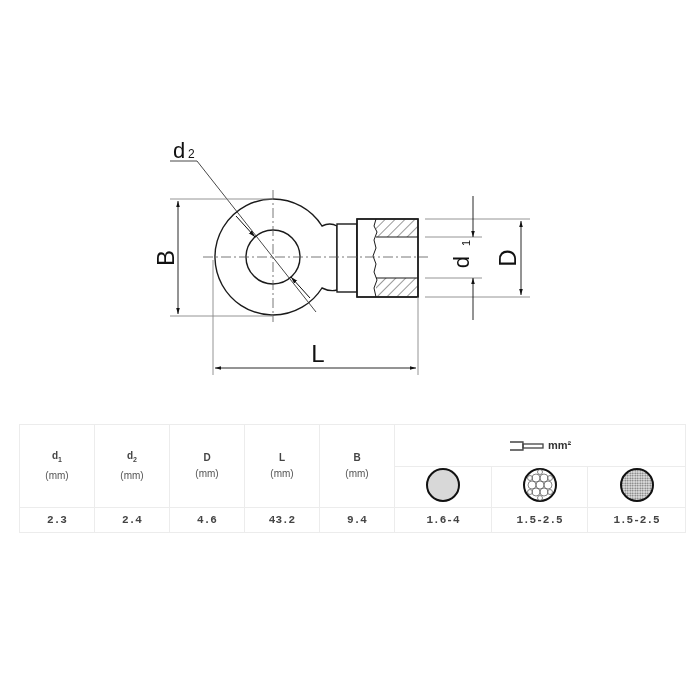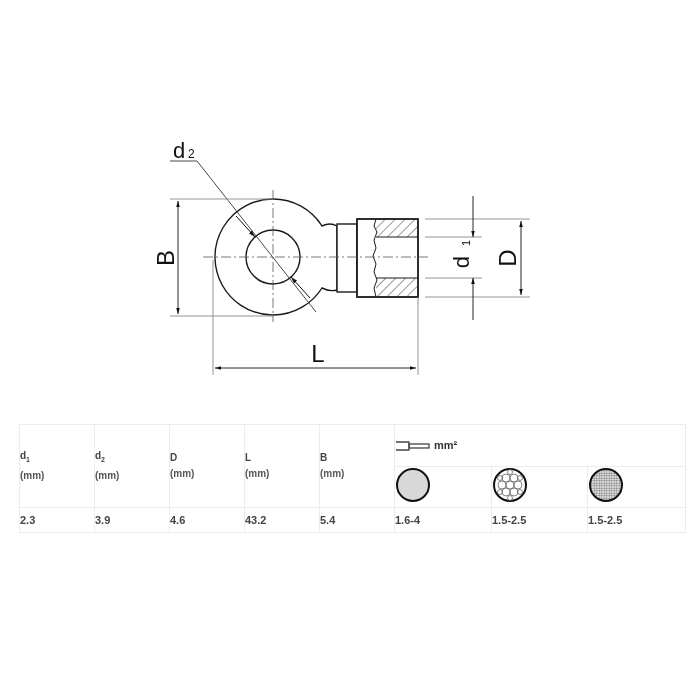--- a/index.html
+++ b/index.html
@@ -3,25 +3,25 @@
   <meta charset="utf-8">
   <style>
     html, body { margin: 0; padding: 0; background: #ffffff; }
     body { width: 700px; height: 700px; position: relative; overflow: hidden; font-family: "Liberation Sans", sans-serif; }
     #drawing { position: absolute; left: 0; top: 0; width: 700px; height: 400px; }
     #spec-table {
       position: absolute; left: 19px; top: 424px; width: 666px;
       border-collapse: collapse; table-layout: fixed;
       font-family: "Liberation Sans", sans-serif; color: #444;
     }
-    #spec-table td { border: 1px solid #ececec; text-align: left; padding: 0; font-weight: bold; }
+    #spec-table td { border: 1px solid #ececec; text-align: center; padding: 0; font-weight: bold; }
     .hdr { height: 82px; font-size: 10px; line-height: 16px; }
     .hdr .sym { display: block; }
-    .hdr .unit { display: block; font-weight: bold; color: #555; }
-    .val { height: 24px; font-size: 11px; }
+    .hdr .unit { display: block; font-weight: normal; color: #555; }
+    .val { height: 24px; font-size: 11px; font-family: Liberation Mono, monospace; }
     .wire-hdr { height: 40px; font-size: 11px; color: #333; }
     .wire-icon-cell { height: 40px; }
     sub { font-size: 7px; }
   </style>
 </head>
 <body>
 
 <svg id="drawing" viewBox="0 0 700 400" xmlns="http://www.w3.org/2000/svg">
   <defs>
     <pattern id="hatch" patternUnits="userSpaceOnUse" width="7" height="7" patternTransform="rotate(45)">
@@ -170,22 +170,22 @@
           <pattern id="fineDots" patternUnits="userSpaceOnUse" width="2.5" height="2.5">
             <rect width="2.5" height="2.5" fill="#e8e8e8"></rect>
             <circle cx="1.25" cy="1.25" r="0.9" fill="#666"></circle>
           </pattern>
         </defs>
       </svg>
     </td>
   </tr>
   <tr>
     <td class="val">2.3</td>
-    <td class="val">3.9</td>
+    <td class="val">2.4</td>
     <td class="val">4.6</td>
     <td class="val">43.2</td>
-    <td class="val">5.4</td>
+    <td class="val">9.4</td>
     <td class="val">1.6-4</td>
     <td class="val">1.5-2.5</td>
     <td class="val">1.5-2.5</td>
   </tr>
 </tbody>
   </table>
 
 </body></html>

